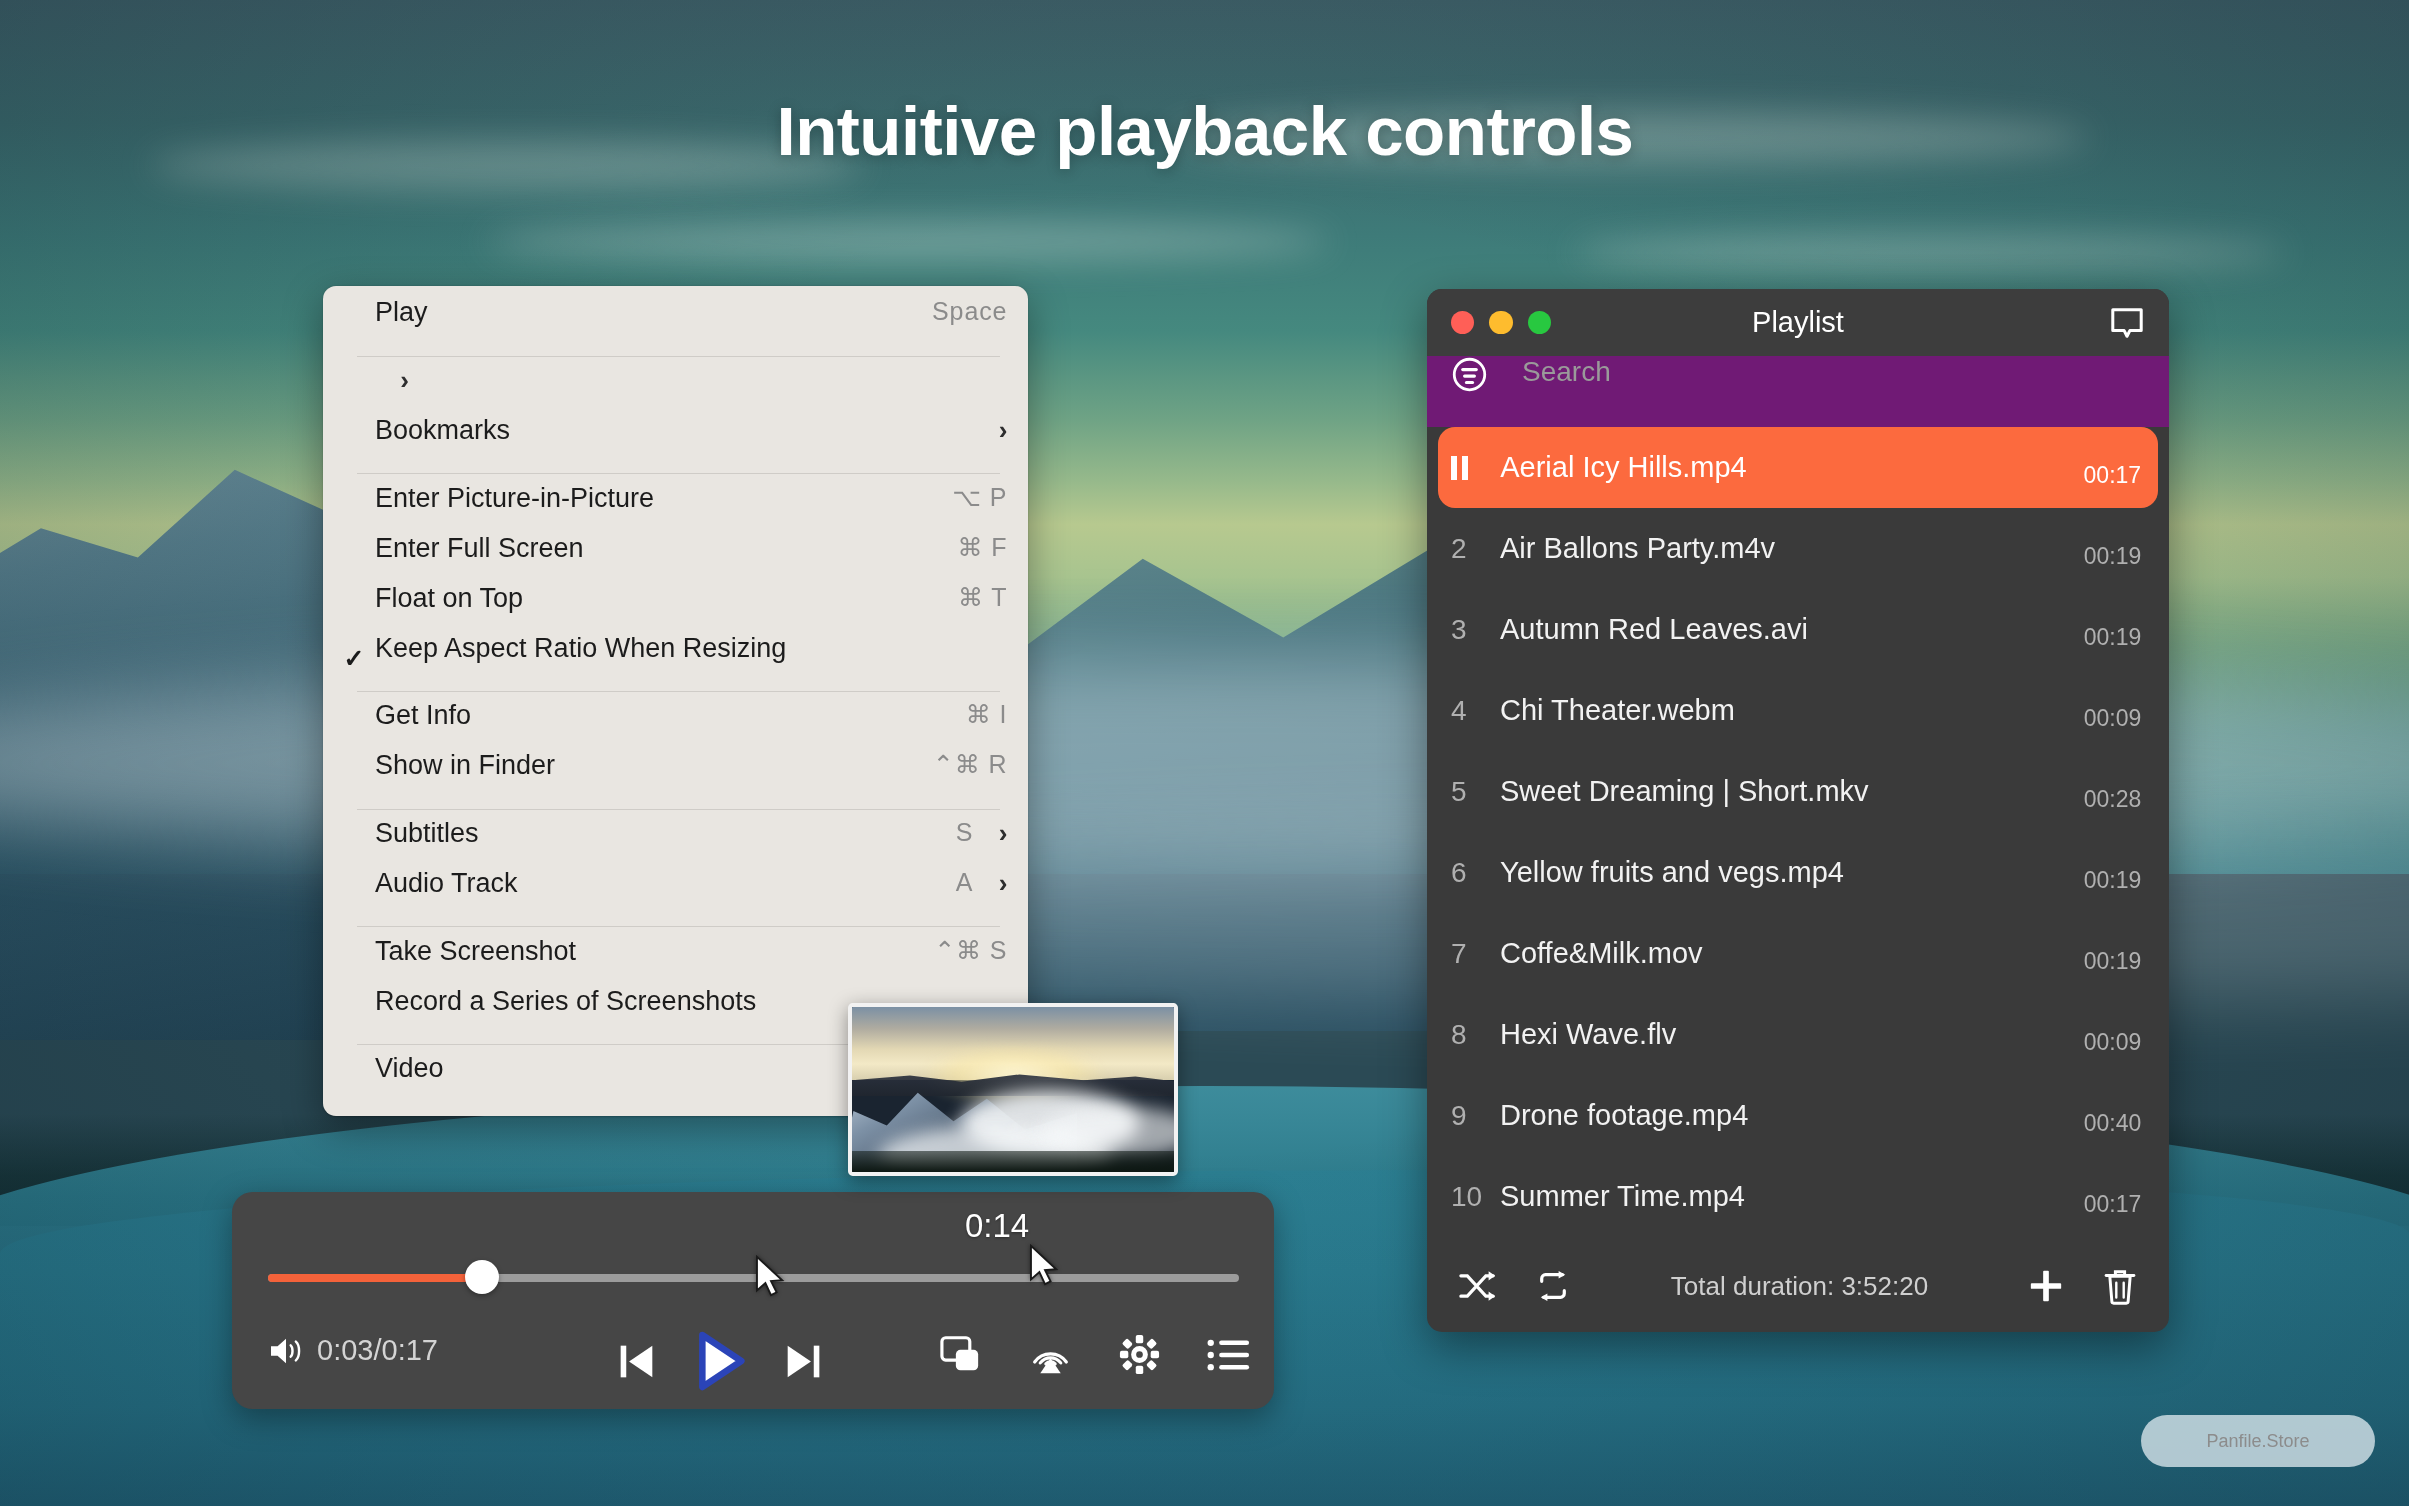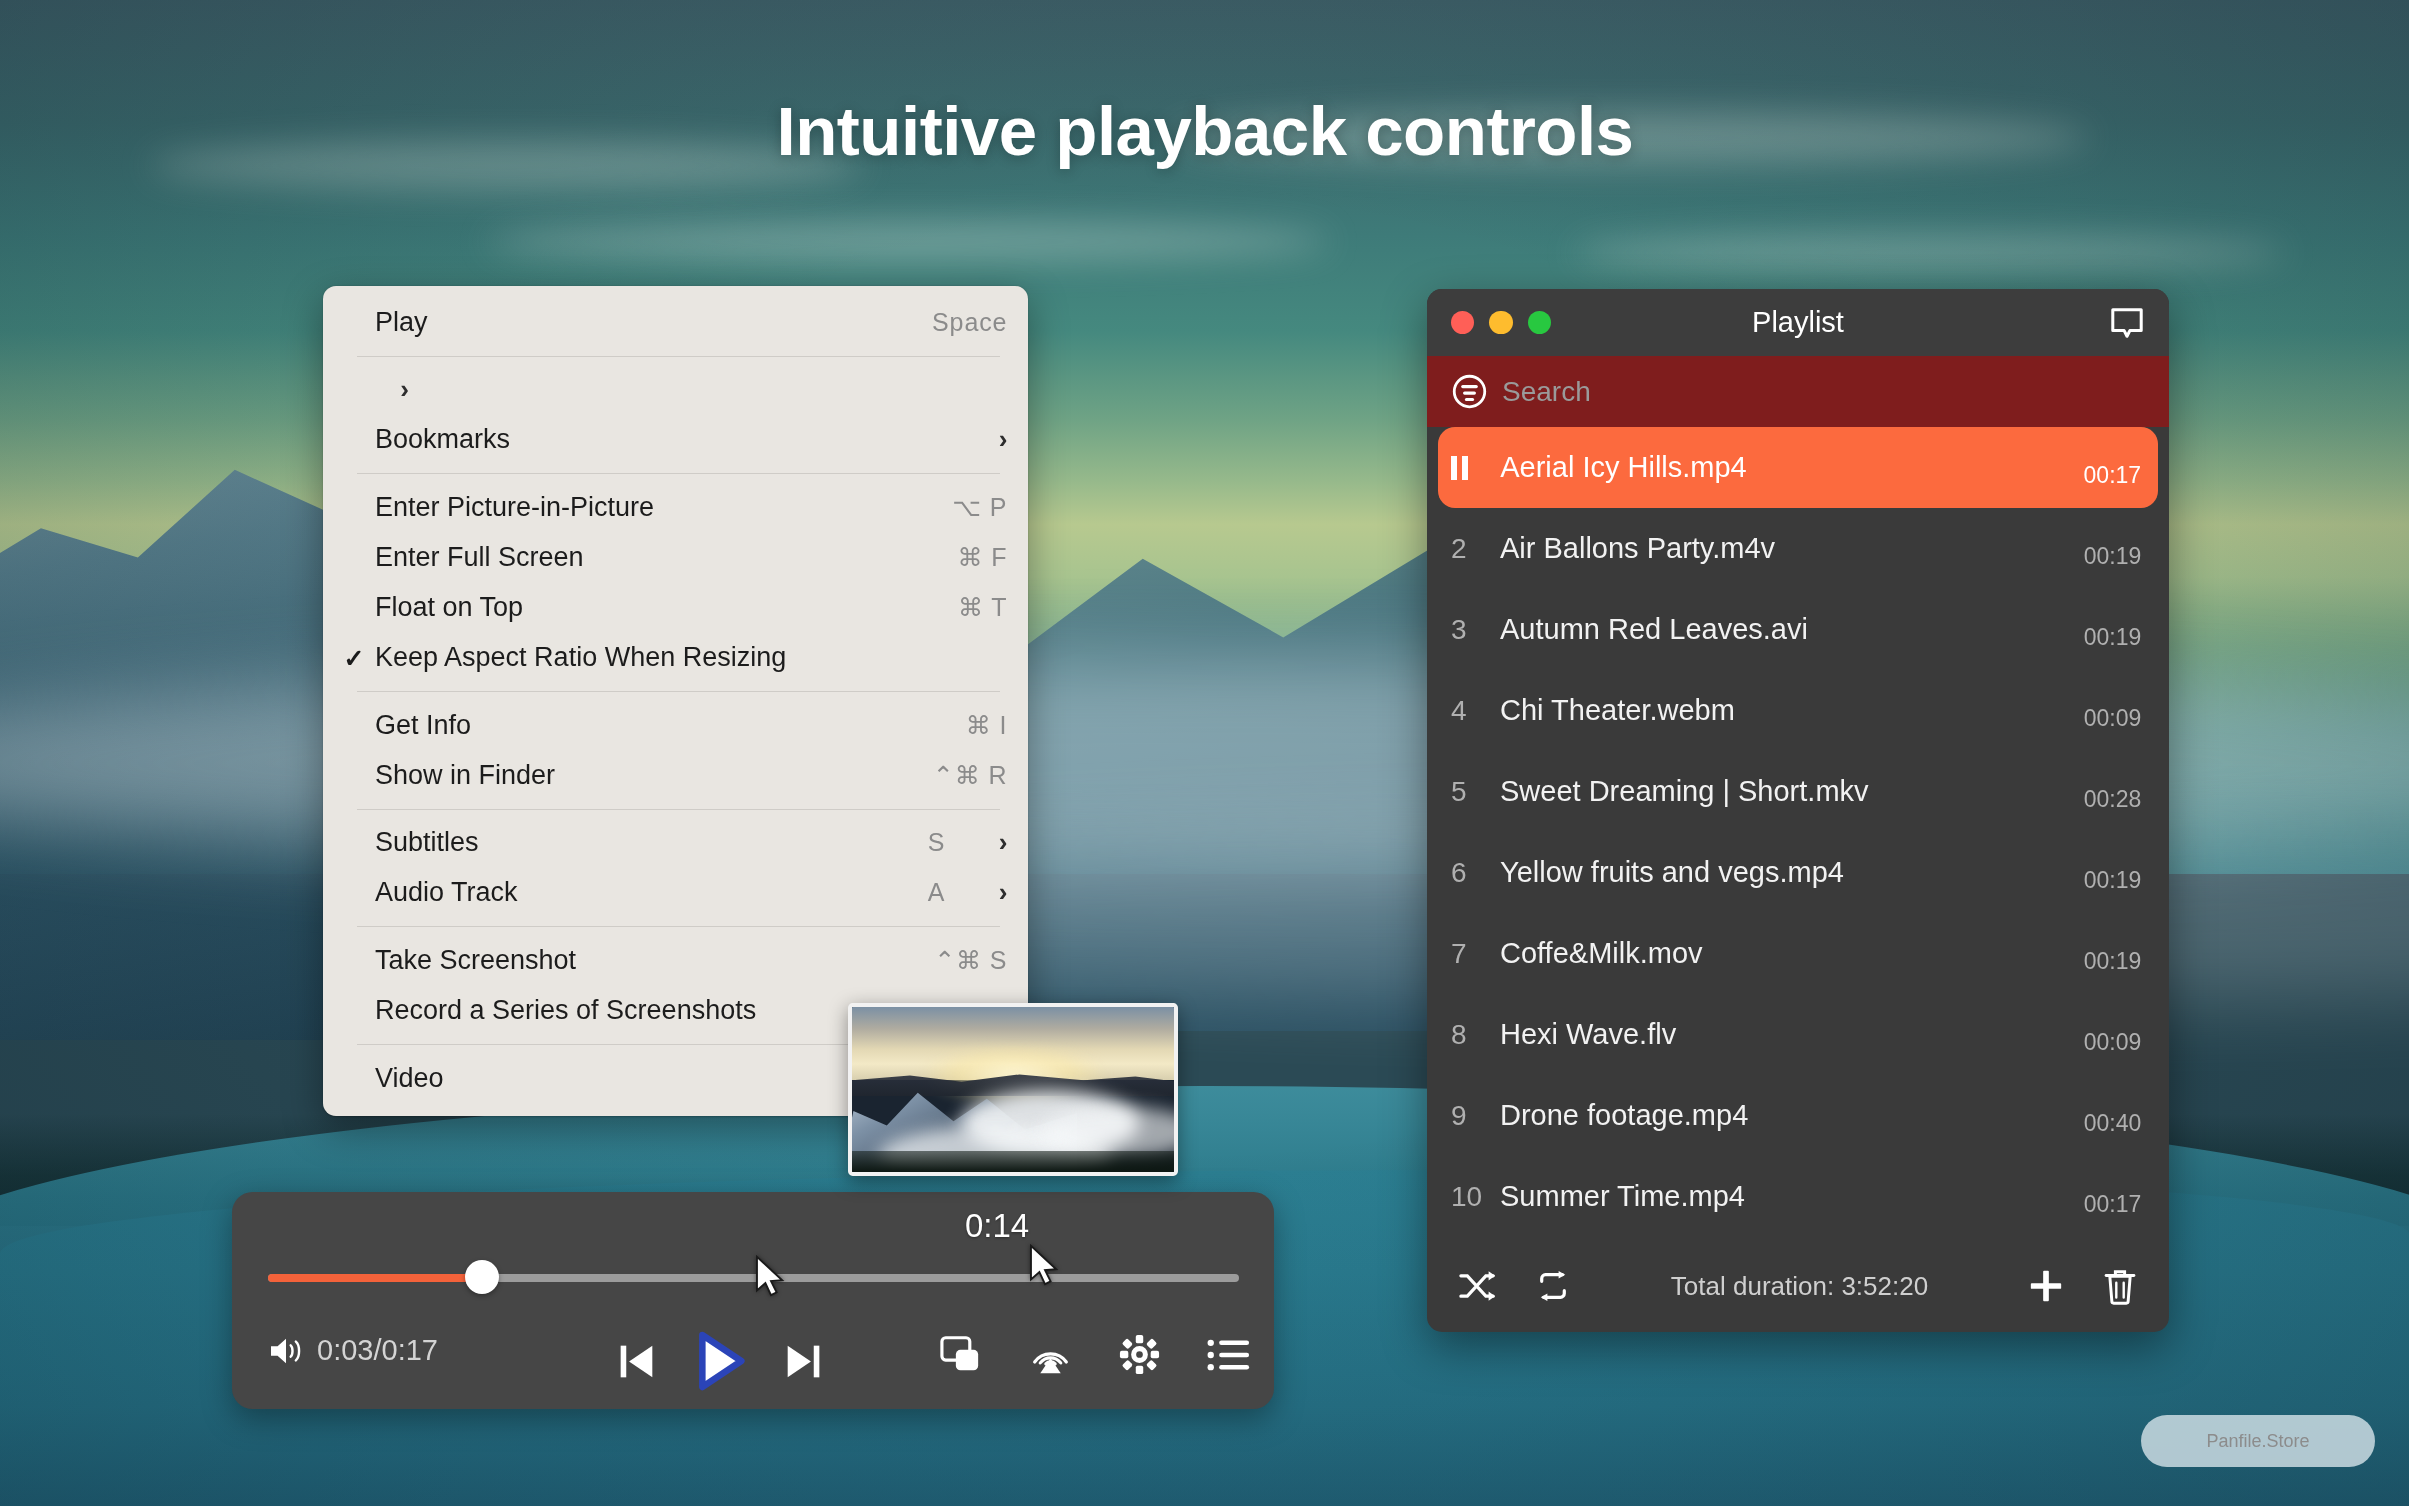--- a/index.html
+++ b/index.html
@@ -97,25 +97,24 @@
     background: #e9e6e1;
     border-radius: 13px;
     box-shadow: 0 13px 39px rgba(0,0,0,0.38), 0 0.9px 1.9px rgba(0,0,0,0.22);
     padding: 11.2px 0 13px 0;
     font-size: 27px;
     color: #1c1c1c;
     z-index: 20;
   }
   .mi {
     position: relative;
-    display: flex; align-items: center;
+    display: flex; 
     height: 50px;
     padding: 0 20.6px 0 52px;
     white-space: nowrap;
-    gap: 28px;
   }
   .mi .mi-label { flex: 1 1 auto; }
   .mi .mi-key {
     color: #8b8b8b;
     font-size: 25px;
     letter-spacing: 0.9px;
     margin-left: 22.5px;
   }
   .mi .mi-arrow {
     color: #2e2e2e;
@@ -263,24 +262,24 @@
   .dot-green { background: #28c840; }
   .pl-title {
     position: absolute; left: 0; right: 0; text-align: center;
     font-size: 29px; color: #ffffff; font-weight: 400;
     pointer-events: none;
   }
   .pl-titlebar .chat-icon { margin-left: auto; z-index: 2; }
 
   .pl-search {
     height: 71px; flex: 0 0 71px;
-    background: #7f1d1d;
-    display: flex; align-items: center;
+    background: #701a75;
+    display: flex; align-items: flex-start;
     padding: 0 24px;
-    gap: 14px;
+    gap: 34px;
   }
   .pl-search-placeholder {
     font-size: 28px; color: #9a9a9a;
   }
 
   .pl-list { flex: 1 1 auto; overflow: hidden; }
   .pl-row {
     display: flex; align-items: center;
     height: 81px;
     padding: 0 24px 0 24px;

